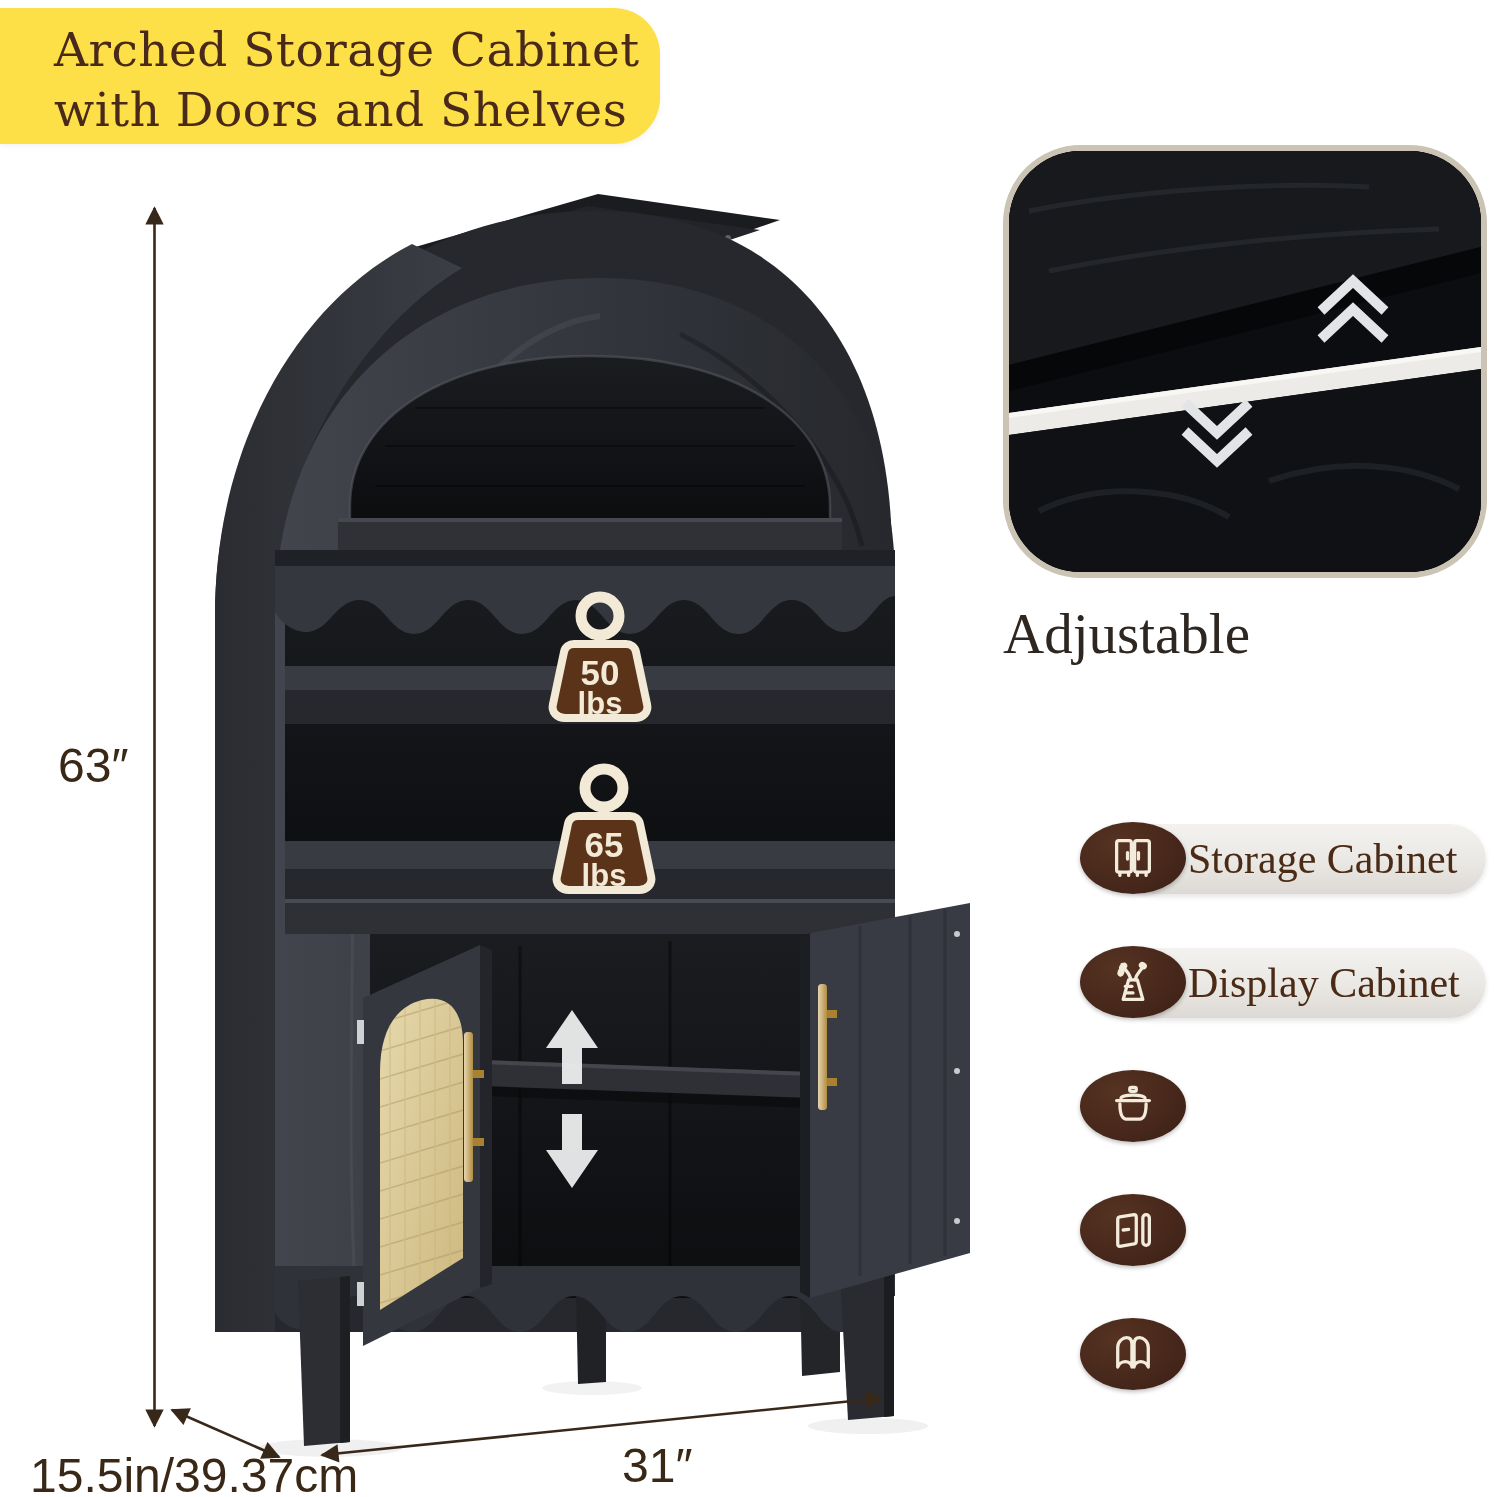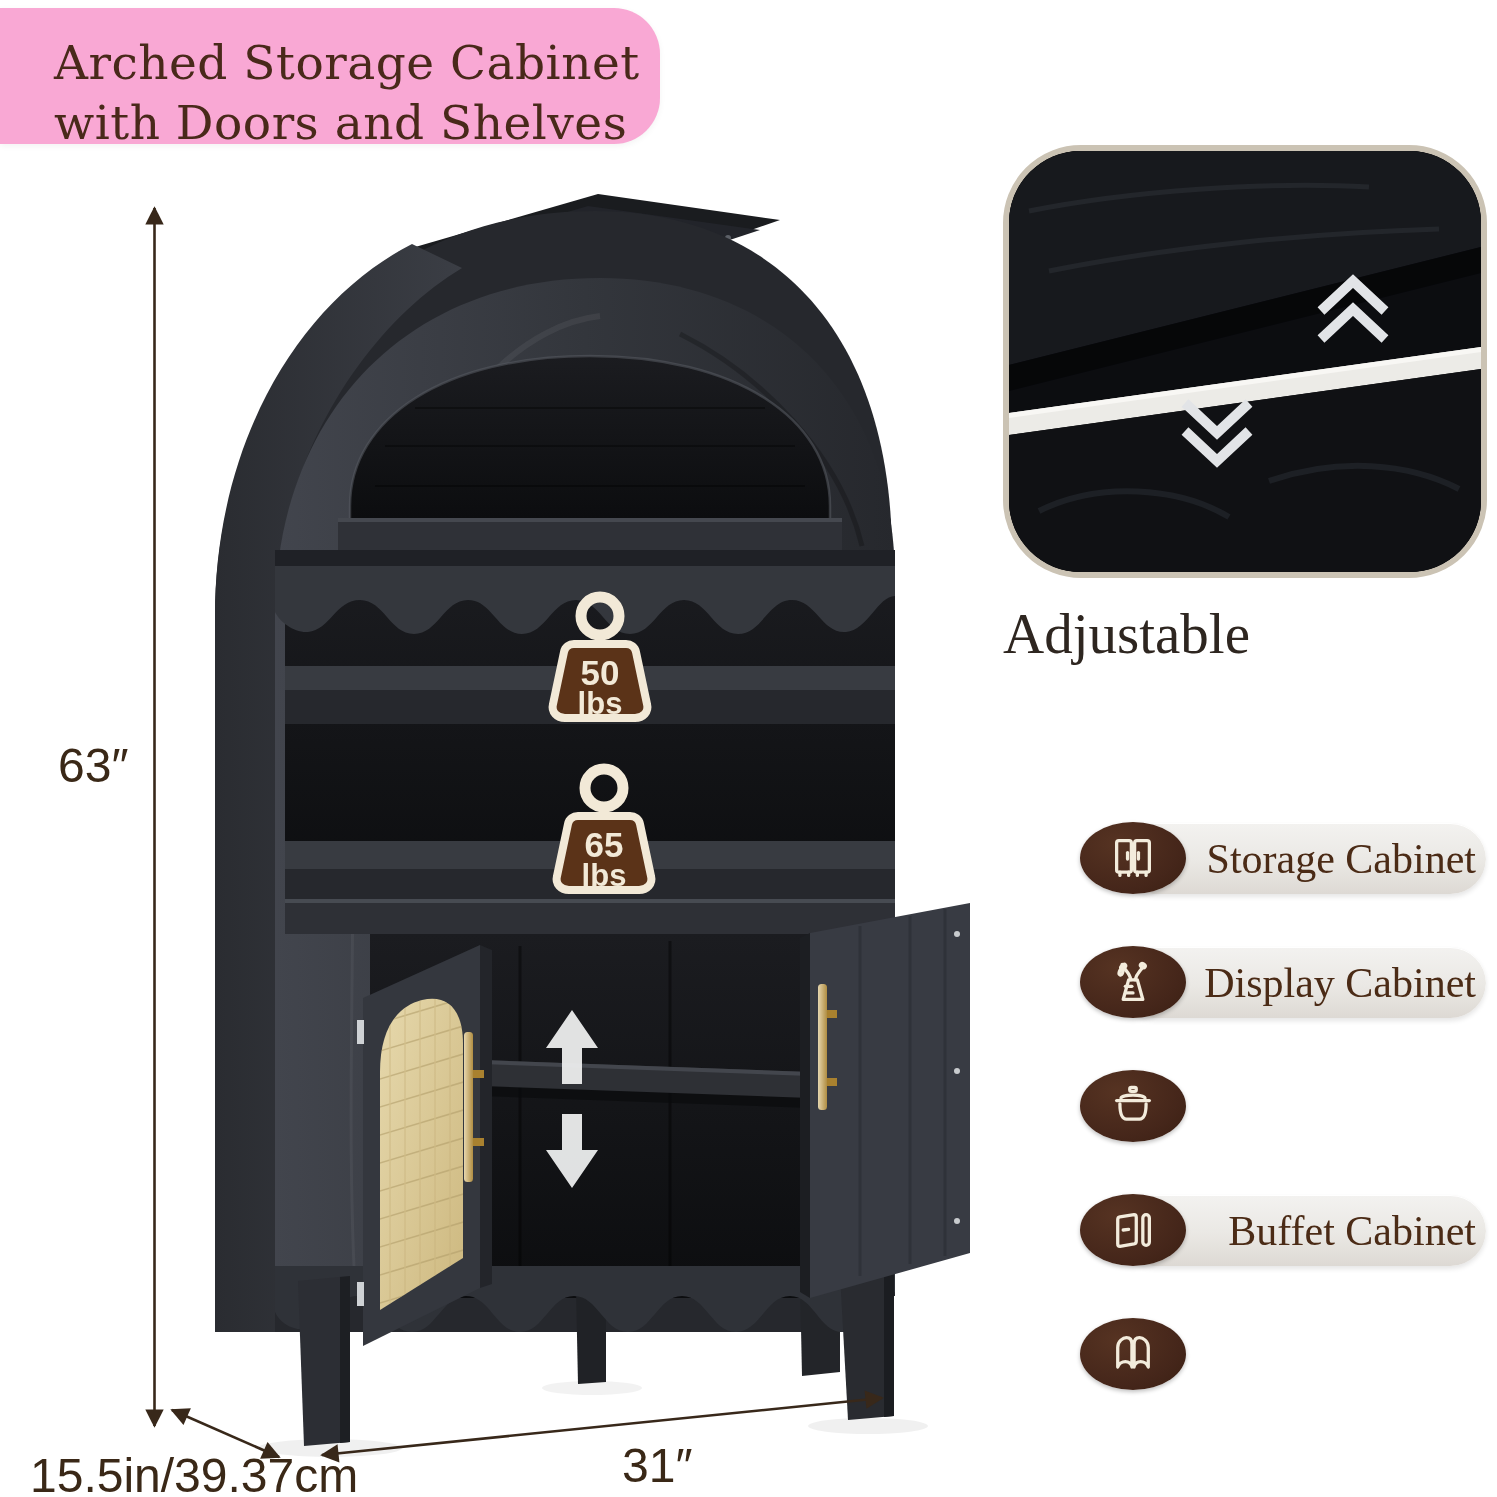--- a/index.html
+++ b/index.html
@@ -2,23 +2,23 @@
 <html><head>
 <meta charset="utf-8">
 <style>
   html,body{margin:0;padding:0;}
   body{
     width:1497px;height:1497px;position:relative;overflow:hidden;
     background:#ffffff;font-family:"Liberation Sans",sans-serif;
   }
   .title-chip{
     position:absolute;left:0;top:8px;width:660px;height:136px;
-    background:#f9a8d4;border-radius:0 46px 46px 0;
+    background:#fde047;border-radius:0 46px 46px 0;
     box-shadow:0 2px 6px rgba(0,0,0,.05);
-    padding:25px 0 0 54px;box-sizing:border-box;
+    padding:12px 0 0 54px;box-sizing:border-box;
     font-family:"DejaVu Serif",serif;font-size:47px;line-height:60px;
     color:#49291a;letter-spacing:.5px;
   }
   .ann{position:absolute;left:0;top:0;width:1497px;height:1497px;pointer-events:none;}
   .dim-label{
     position:absolute;color:#3a2817;font-size:48px;font-family:"Liberation Sans",sans-serif;
     white-space:nowrap;
   }
   #dim-height{left:58px;top:738px;text-align:right;}
   #dim-width{left:622px;top:1438px;text-align:center;}
@@ -34,21 +34,21 @@
     font-family:"Liberation Serif",serif;font-size:57px;line-height:72px;color:#2e2620;
   }
   .feature-row{position:absolute;left:1080px;width:407px;height:72px;}
   .feature-pill{
     position:absolute;left:38px;top:1px;width:368px;height:71px;border-radius:38px;
     background:linear-gradient(180deg,#f3f2f0 0%,#eae8e4 55%,#ddd9d4 100%);
     box-shadow:0 3px 5px rgba(0,0,0,.10), inset 0 1px 0 #ffffff;
   }
   .pill-label{
     position:absolute;left:70px;right:10px;top:0;height:71px;line-height:73px;
-    text-align:right;font-family:"Liberation Serif",serif;font-size:42px;color:#4b2b16;
+    text-align:left;font-family:"Liberation Serif",serif;font-size:42px;color:#4b2b16;
   }
   .feature-oval{
     position:absolute;left:0;top:0;width:106px;height:72px;border-radius:50%;
     background:radial-gradient(ellipse at 35% 30%, #563322 0%, #45261a 65%, #3a1f12 100%);
     display:flex;align-items:center;justify-content:center;
     box-shadow:0 2px 4px rgba(0,0,0,.25);
   }
   .ficon{width:48px;height:48px;}
 </style>
 </head>
@@ -277,23 +277,20 @@
     <svg class="ficon" viewBox="0 0 44 44" fill="none" stroke="#f3ecdc" stroke-width="3" stroke-linecap="round" stroke-linejoin="round">
       <rect x="19" y="5" width="6" height="3.5" rx="1.5"></rect>
       <path d="M11,15 C11,11 33,11 33,15"></path>
       <line x1="7" y1="17" x2="37" y2="17"></line>
       <path d="M10,20 C10,30 12,34 16,34 H28 C32,34 34,30 34,20"></path>
     </svg>
   </div>
 </div>
 
 <div class="feature-row" style="top:1194px">
-  <div class="feature-pill">
-    <span class="pill-label">Buffet Cabinet</span>
-  </div>
   <div class="feature-oval">
     <svg class="ficon" viewBox="0 0 44 44" fill="none" stroke="#f3ecdc" stroke-width="3" stroke-linecap="round" stroke-linejoin="round">
       <path d="M10,10 L23,8 C24.5,8 25,9 25,10.5 L25,32 C25,33.5 24.5,34.5 23,34.8 L10,37 C8.5,37 8,36 8,34.5 L8,12.5 C8,11 8.5,10.2 10,10 Z"></path>
       <line x1="13" y1="22" x2="18" y2="21.5"></line>
       <rect x="31" y="8" width="6" height="28" rx="3"></rect>
     </svg>
   </div>
 </div>
 
 <div class="feature-row" style="top:1318px">

